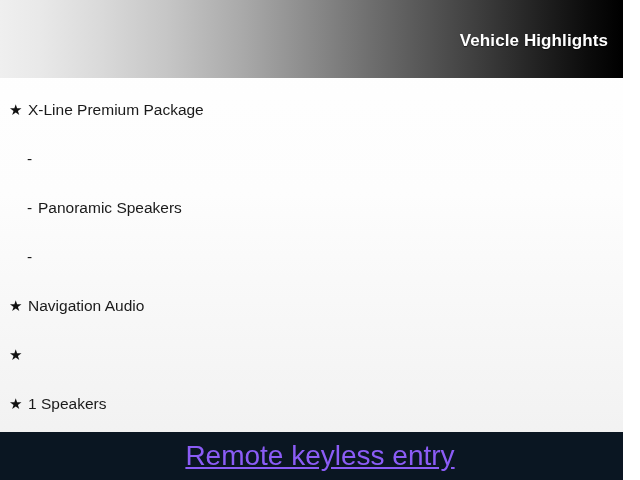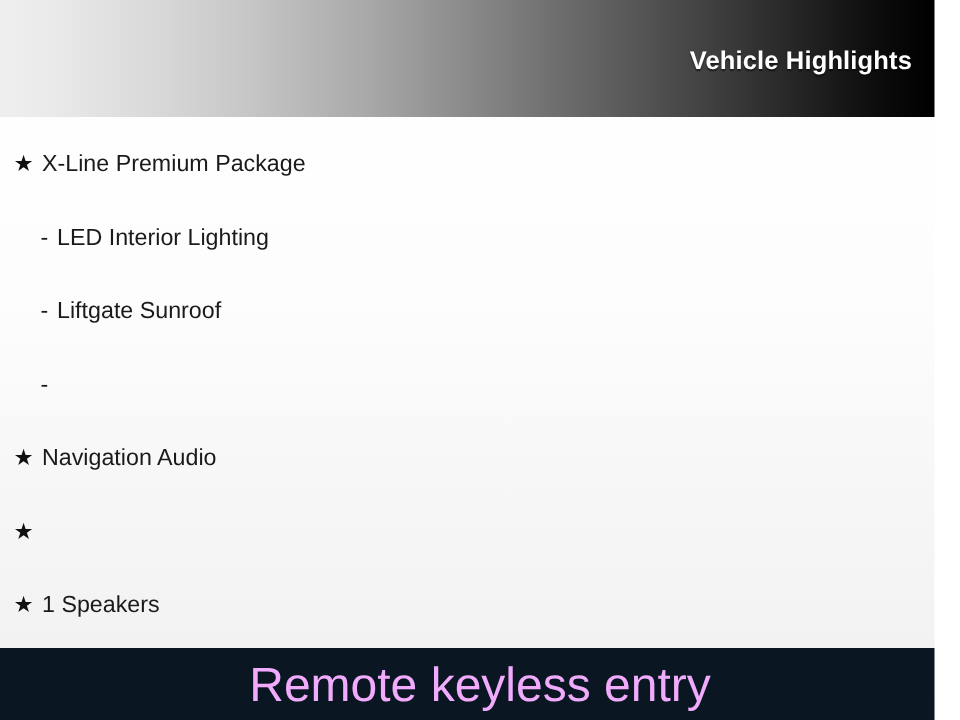--- a/index.html
+++ b/index.html
@@ -108,47 +108,47 @@
     left: 0;
     top: 432px;
     width: 640px;
     height: 48px;
     background: #0a1622;
     display: flex;
     align-items: center;
     justify-content: center;
   }
   #footer-text {
-    font-size: 32px;
-    color: #f0abfc;
+    font-size: 28px;
+    color: #8b5cf6;
     line-height: 1;
     white-space: nowrap;
+    text-decoration: underline;
   }
 </style>
 </head>
 <body>
 
 <div id="slide">
 
   <div id="header">
     <div id="header-title">Vehicle Highlights</div>
   </div>
 
   <ul id="highlights-list">
       <li class="highlight-row level-0" style="top: 7px;">
         <span class="bullet-star">★</span>
         <span class="highlight-label">X-Line Premium Package</span>
       </li>
       <li class="highlight-row level-1" style="top: 56px;">
         <span class="bullet-dash">-</span>
-        <span class="highlight-label">LED Interior Lighting</span>
       </li>
       <li class="highlight-row level-1" style="top: 105px;">
         <span class="bullet-dash">-</span>
-        <span class="highlight-label">Liftgate Sunroof</span>
+        <span class="highlight-label">Panoramic Speakers</span>
       </li>
       <li class="highlight-row level-1" style="top: 154px;">
         <span class="bullet-dash">-</span>
       </li>
       <li class="highlight-row level-0" style="top: 203px;">
         <span class="bullet-star">★</span>
         <span class="highlight-label">Navigation Audio</span>
       </li>
       <li class="highlight-row level-0" style="top: 252px;">
         <span class="bullet-star">★</span>

